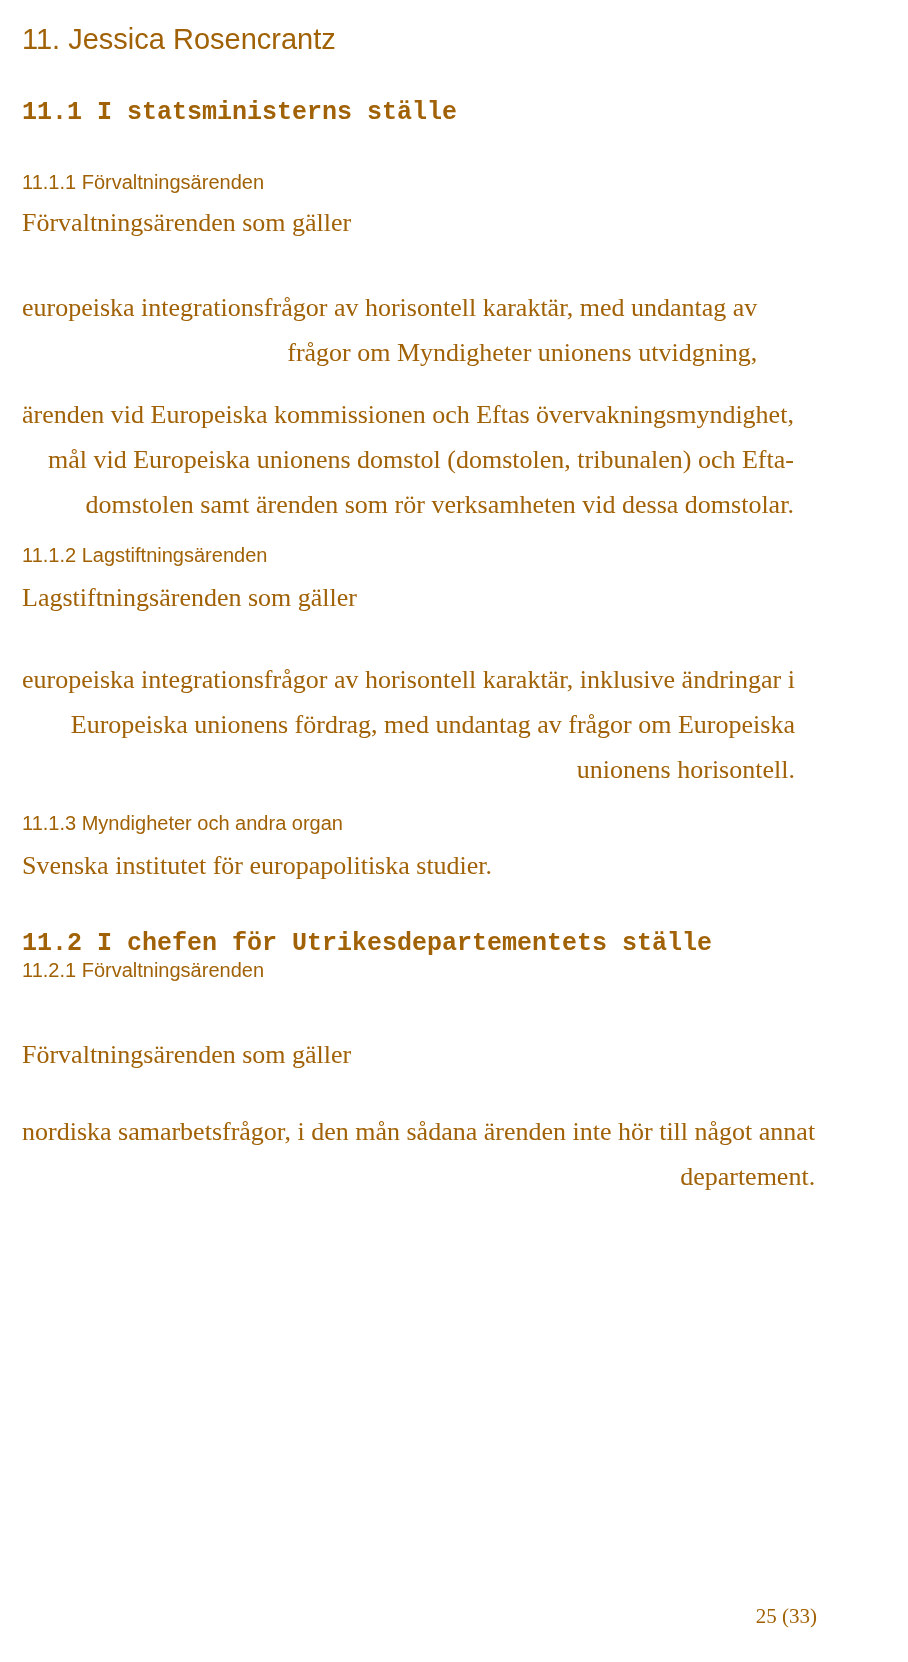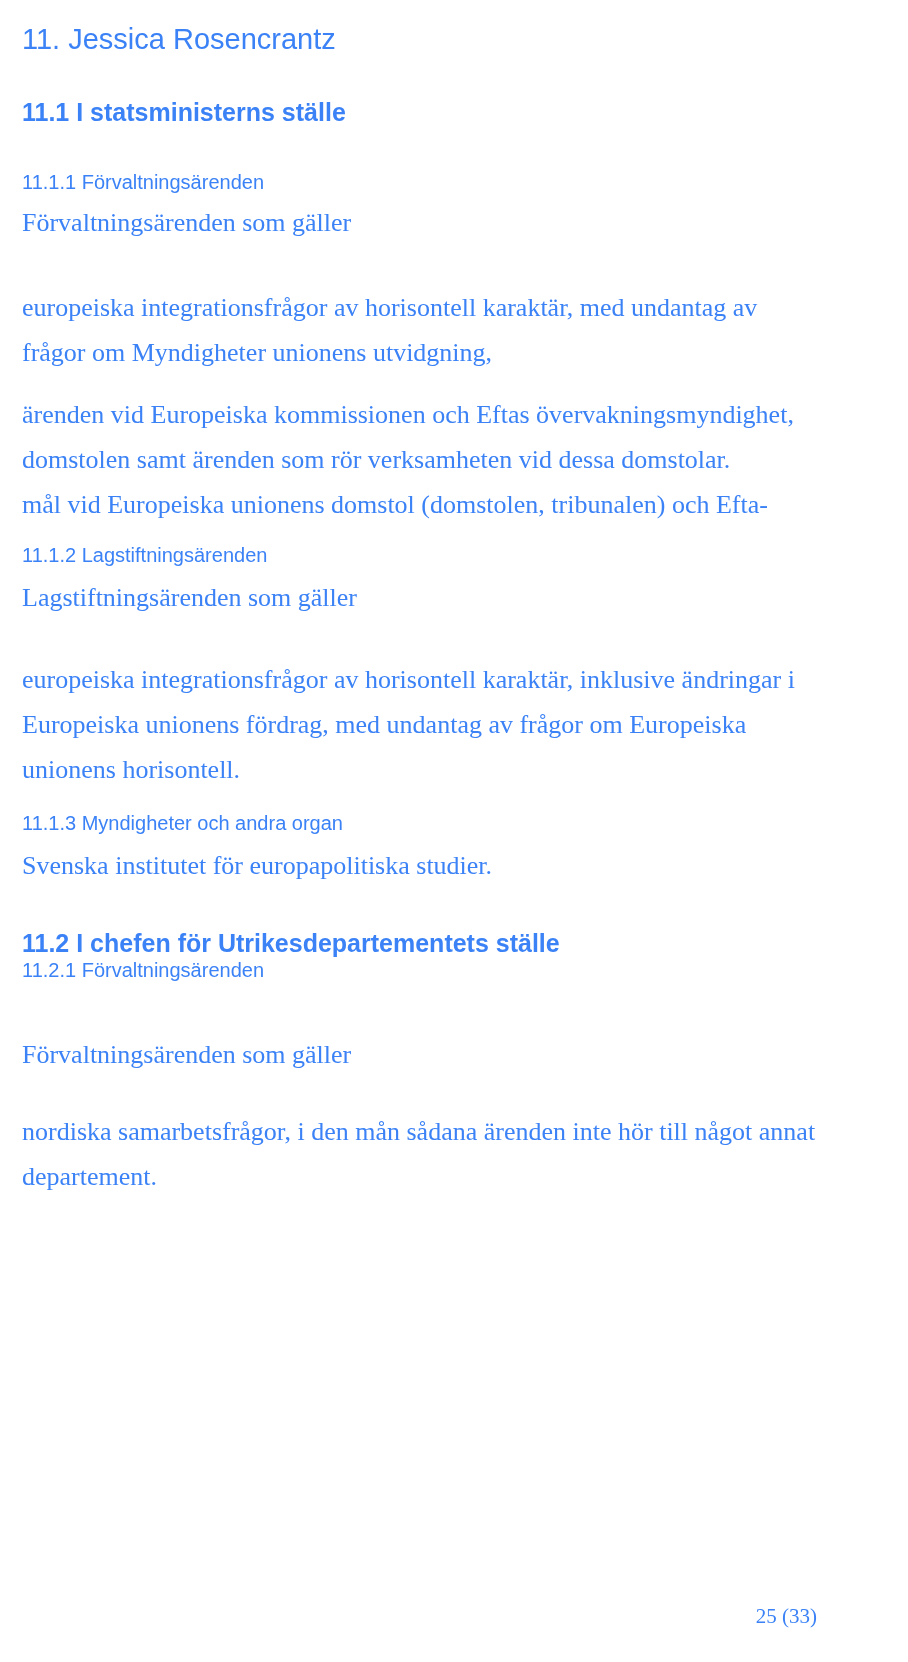--- a/index.html
+++ b/index.html
@@ -5,52 +5,53 @@
   html, body {
     margin: 0;
     padding: 0;
     background: #ffffff;
   }
   .page {
     position: relative;
     width: 832px;
     height: 1662px;
     background: #ffffff;
-    color: #3b82f6;
+    color: #a16207;
     overflow: hidden;
     font-family: "Liberation Sans", sans-serif;
   }
   .abs { position: absolute; left: 22px; }
   .chapter-heading {
     top: 24px;
     font-family: "Liberation Sans", sans-serif;
     font-size: 29px;
     font-weight: 400;
     line-height: 1.1;
     white-space: nowrap;
   }
   .section-heading {
-    font-family: Liberation Sans, sans-serif;
+    font-family: Liberation Mono, monospace;
     font-size: 25px;
     font-weight: 700;
     line-height: 1.1;
     white-space: nowrap;
   }
   .subsection-heading {
     font-family: "Liberation Sans", sans-serif;
     font-size: 20px;
     font-weight: 400;
     line-height: 1.1;
     white-space: nowrap;
   }
   .serif-block {
     font-family: "Liberation Serif", serif;
     font-size: 26px;
     font-weight: 400;
     line-height: 38px;
+    text-align: right;
   }
   .serif-block .line {
     white-space: nowrap;
     margin-top: 7px;
   }
   .page-footer {
     position: absolute;
     right: 15px;
     top: 1604px;
     font-family: Liberation Serif, serif;
@@ -72,22 +73,22 @@
 
   <div class="abs serif-block" style="top:204px">Förvaltningsärenden som gäller</div>
 
   <div class="abs serif-block" style="top:282px">
     <div class="line">europeiska integrationsfrågor av horisontell karaktär, med undantag av</div>
     <div class="line">frågor om Myndigheter unionens utvidgning,</div>
   </div>
 
   <div class="abs serif-block" style="top:389px">
     <div class="line">ärenden vid Europeiska kommissionen och Eftas övervakningsmyndighet,</div>
+    <div class="line">mål vid Europeiska unionens domstol (domstolen, tribunalen) och Efta-</div>
     <div class="line">domstolen samt ärenden som rör verksamheten vid dessa domstolar.</div>
-    <div class="line">mål vid Europeiska unionens domstol (domstolen, tribunalen) och Efta-</div>
   </div>
 
   <div class="abs subsection-heading" style="top:544px">11.1.2 Lagstiftningsärenden</div>
 
   <div class="abs serif-block" style="top:579px">Lagstiftningsärenden som gäller</div>
 
   <div class="abs serif-block" style="top:654px">
     <div class="line">europeiska integrationsfrågor av horisontell karaktär, inklusive ändringar i</div>
     <div class="line">Europeiska unionens fördrag, med undantag av frågor om Europeiska</div>
     <div class="line">unionens horisontell.</div>

